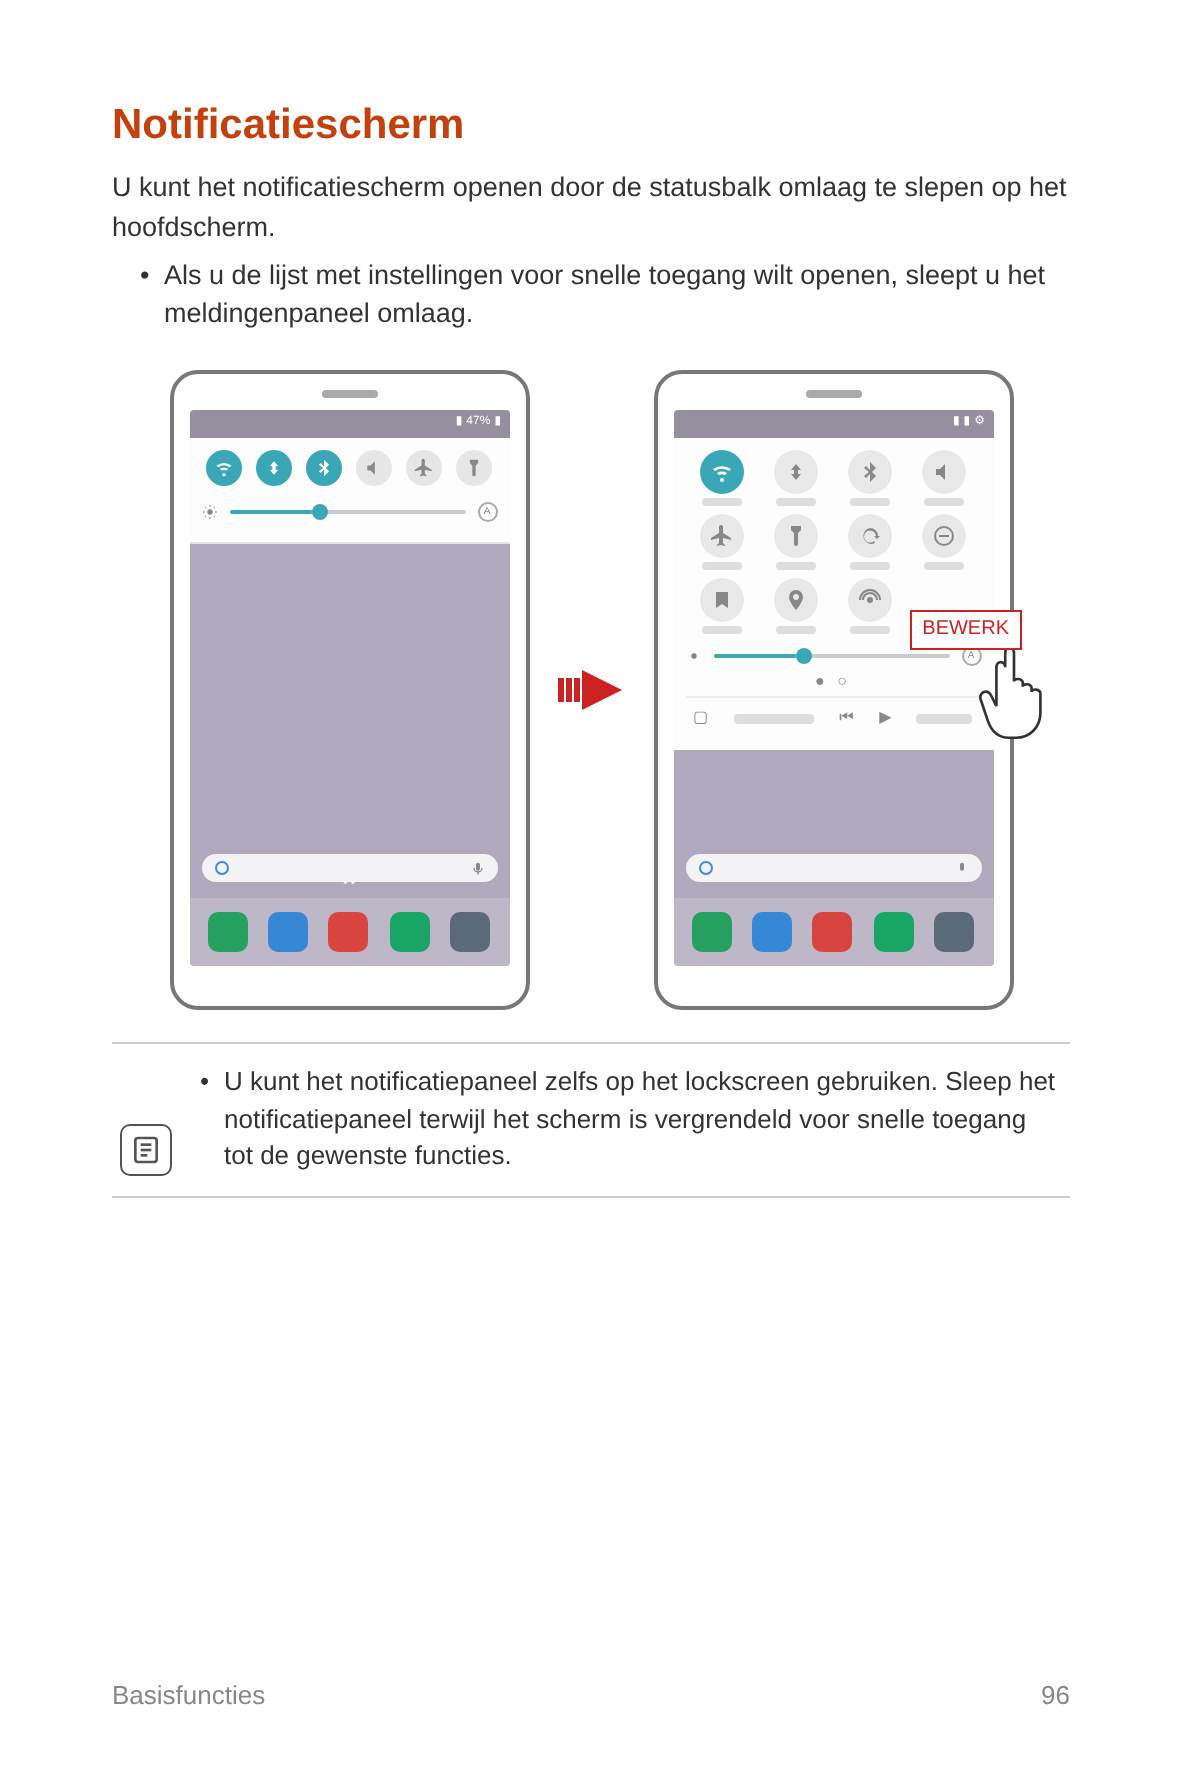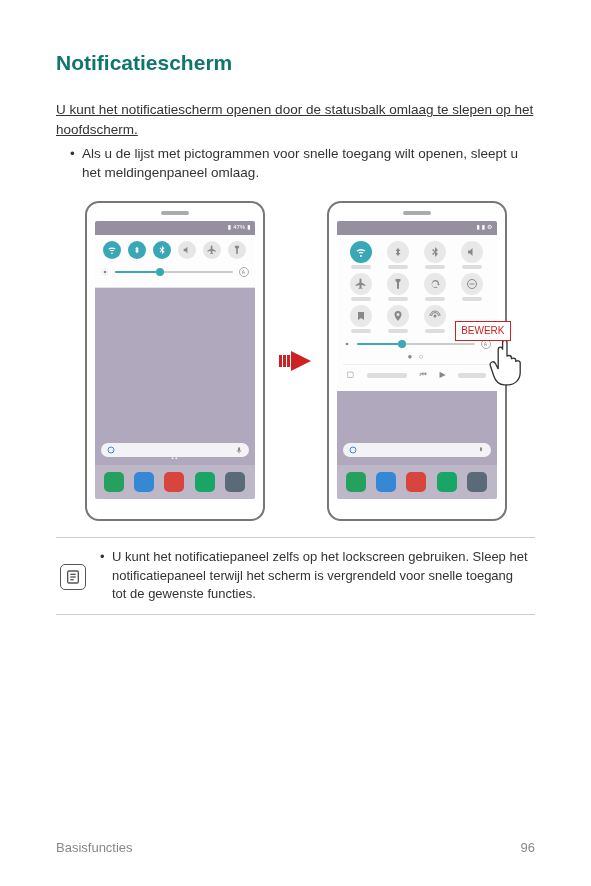--- a/index.html
+++ b/index.html
@@ -8,26 +8,26 @@
     height: 886px;
     background: #fff;
     font-family: Arial, Helvetica, sans-serif;
     color: #333;
     padding: 48px 56px 28px 56px;
     position: relative;
     font-size: 13.5px;
     line-height: 1.45;
   }
   h1 {
-    color: #0f766e;
+    color: #c2410c;
     font-size: 21px;
     font-weight: bold;
-    margin-bottom: 22px;
-  }
-  .intro { margin-bottom: 4px; text-decoration: underline; }
+    margin-bottom: 6px;
+  }
+  .intro { margin-bottom: 4px; }
   ul.bullets { list-style: none; padding-left: 14px; margin-top: 2px; }
   ul.bullets li { position: relative; padding-left: 12px; margin-bottom: 2px; }
   ul.bullets li::before {
     content: "•"; position: absolute; left: 0; top: 0; color: #333;
   }
   .bold { font-weight: bold; }
   .figure-row {
     display: flex; align-items: center; justify-content: center;
     gap: 14px; margin: 18px 0 16px 0;
   }
@@ -101,21 +101,21 @@
   .dock {
     position: absolute; bottom: 0; left: 0; right: 0; height: 34px;
     background: rgba(255,255,255,0.18);
     display: flex; justify-content: space-around; align-items: center; padding: 0 4px;
   }
   .dock .app { width: 20px; height: 20px; border-radius: 5px; }
   .pager { position: absolute; bottom: 36px; left: 0; right: 0; text-align: center; font-size: 6px; color: #fff; }
   .arrow-block { display: flex; align-items: center; }
   .note-box {
     border-top: 1px solid #ccc; border-bottom: 1px solid #ccc;
-    padding: 10px 4px; display: flex; gap: 14px; align-items: center;
+    padding: 10px 4px; display: flex; gap: 14px; align-items: flex-end;
     margin-top: 6px;
   }
   .note-icon {
     width: 26px; height: 26px; border: 1.5px solid #555; border-radius: 5px;
     display: flex; align-items: center; justify-content: center; flex-shrink: 0;
     margin-top: 2px;
   }
   .note-box ul { list-style: none; }
   .note-box li { position: relative; padding-left: 12px; font-size: 13px; }
   .note-box li::before { content: "•"; position: absolute; left: 0; top: 0; }
@@ -123,21 +123,21 @@
     position: absolute; bottom: 28px; left: 56px; right: 56px;
     display: flex; justify-content: space-between; font-size: 13px; color: #888;
   }
 </style>
 </head>
 <body>
 
 <h1>Notificatiescherm</h1>
 <p class="intro">U kunt het notificatiescherm openen door de statusbalk omlaag te slepen op het hoofdscherm.</p>
 <ul class="bullets">
-  <li>Als u de lijst met pictogrammen voor snelle toegang wilt openen, sleept u het meldingenpaneel omlaag.</li>
+  <li>Als u de lijst met instellingen voor snelle toegang wilt openen, sleept u het meldingenpaneel omlaag.</li>
 </ul>
 
 <div class="figure-row">
 
   <div class="phone-wrap">
     <div class="phone">
       <div class="speaker"></div>
       <div class="screen">
         <div class="statusbar">
           <span>▮</span>

